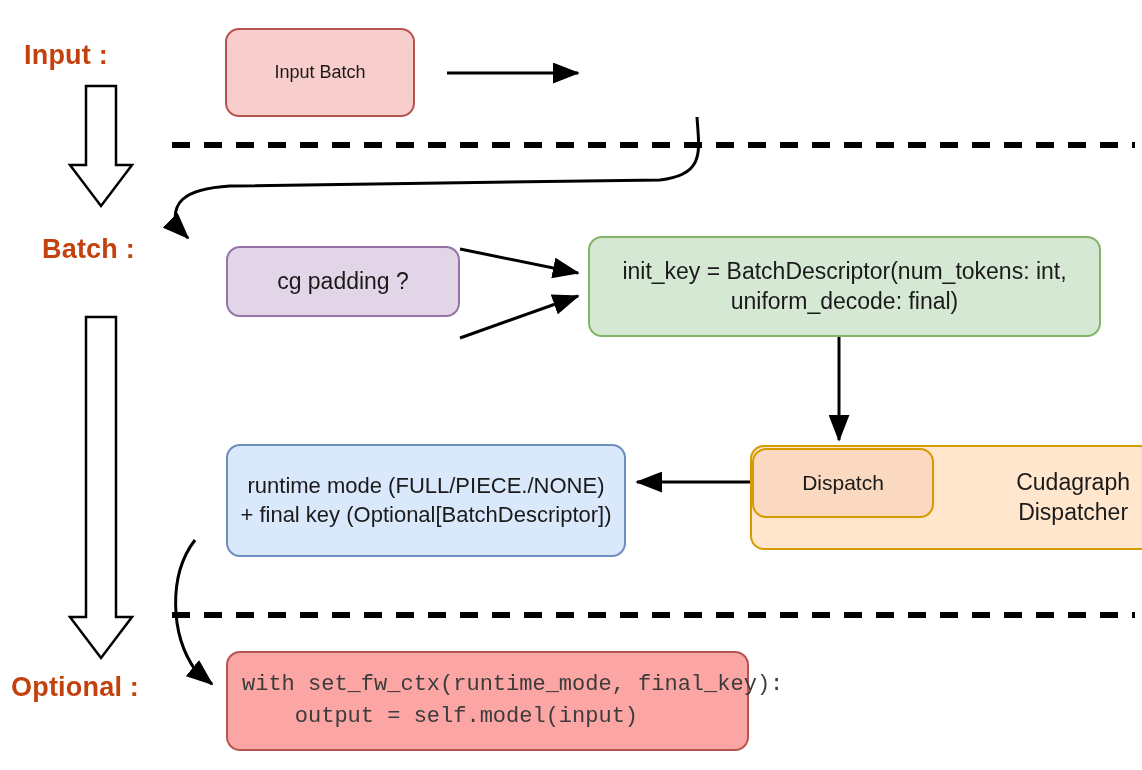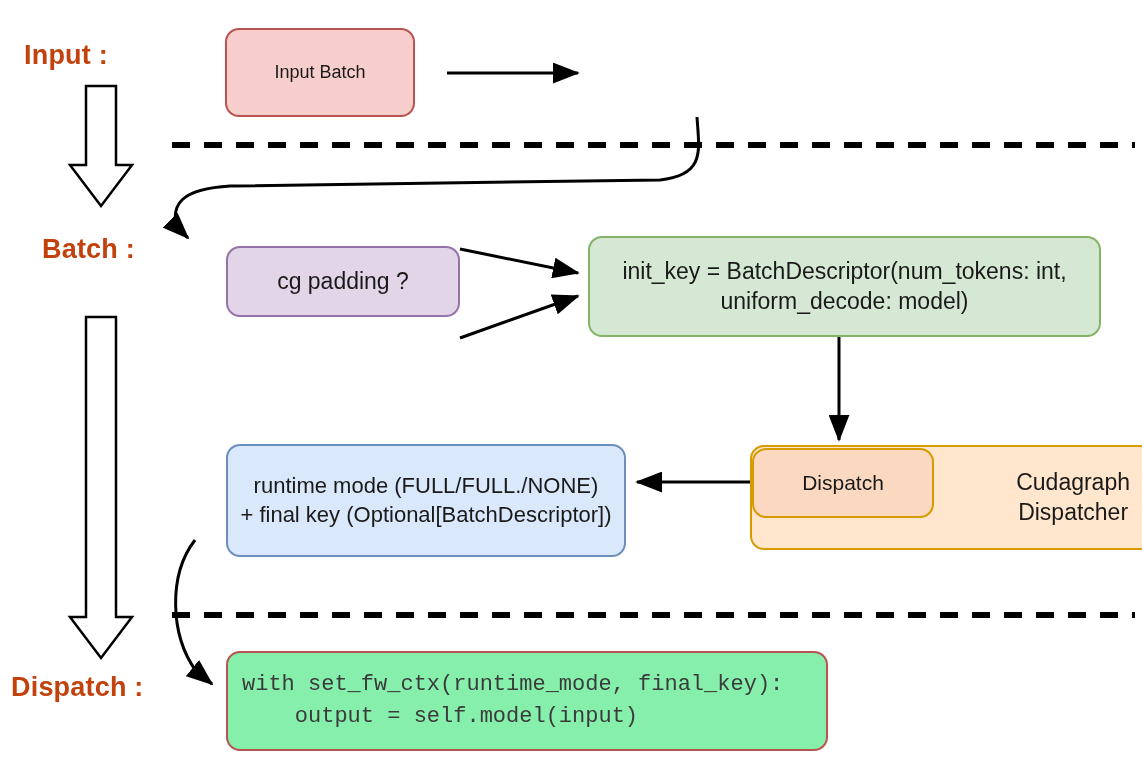--- a/index.html
+++ b/index.html
@@ -90,57 +90,57 @@
 
     <line x1="839" y1="337" x2="839" y2="440" stroke="#000000" stroke-width="3" marker-end="url(#arrowhead)"></line>
 
     <line x1="750" y1="482" x2="637" y2="482" stroke="#000000" stroke-width="3" marker-end="url(#arrowhead)"></line>
 
     <path d="M 195 540 C 168 575, 170 635, 196 671 L 212 684" fill="none" stroke="#000000" stroke-width="3" marker-end="url(#arrowhead)"></path>
   </svg>
 
   <div class="stage-label" style="left:24px; top:40px;">Input :</div>
   <div class="stage-label" style="left:42px; top:234px;">Batch :</div>
-  <div class="stage-label" style="left:11px; top:672px;">Dispatch :</div>
+  <div class="stage-label" style="left:11px; top:672px;">Optional :</div>
 
   <div class="node" style="left:225px; top:28px; width:190px; height:89px;
               background:#F8CECC; border-color:#B85450; font-size:18px;">
     <span class="lines">Input Batch</span>
   </div>
 
 
   <div class="node" style="left:226px; top:210px; width:234px; height:71px;
               background:#E1D5E7; border-color:#9673A6; font-size:23px;margin-top:36px;">
     <span class="lines">cg padding ?</span>
   </div>
 
 
   <div class="node" style="left:588px; top:236px; width:513px; height:101px;
               background:#D5E8D4; border-color:#82B366; font-size:23px;">
     <span class="lines">init_key = BatchDescriptor(num_tokens: int,
-uniform_decode: model)</span>
+uniform_decode: final)</span>
   </div>
 
   <div class="node" style="left:750px; top:445px; width:404px; height:105px;
               background:#FFE6CC; border-color:#D79B00; font-size:23px;
               justify-content:flex-end; padding-right:22px;">
     <span class="lines">Cudagraph
 Dispatcher</span>
   </div>
 
   <div class="node" style="left:752px; top:448px; width:182px; height:70px;
               background:#FAD9C0; border-color:#D79B00; font-size:21px;text-align:right;">
     <span class="lines">Dispatch</span>
   </div>
 
   <div class="node" style="left:226px; top:444px; width:400px; height:113px;
               background:#DAE8FC; border-color:#6C8EBF; font-size:22px;">
-    <span class="lines">runtime mode (FULL/FULL./NONE)
+    <span class="lines">runtime mode (FULL/PIECE./NONE)
 + final key (Optional[BatchDescriptor])</span>
   </div>
 
-  <div class="node code" style="left:226px; top:651px; width:602px; height:100px;
-              background:#86efac; border-color:#B85450;">
+  <div class="node code" style="left:226px; top:651px; width:523px; height:100px;
+              background:#fca5a5; border-color:#B85450;">
     <span>with set_fw_ctx(runtime_mode, final_key):
     output = self.model(input)</span>
   </div>
 
 </div>
 
 </body></html>

